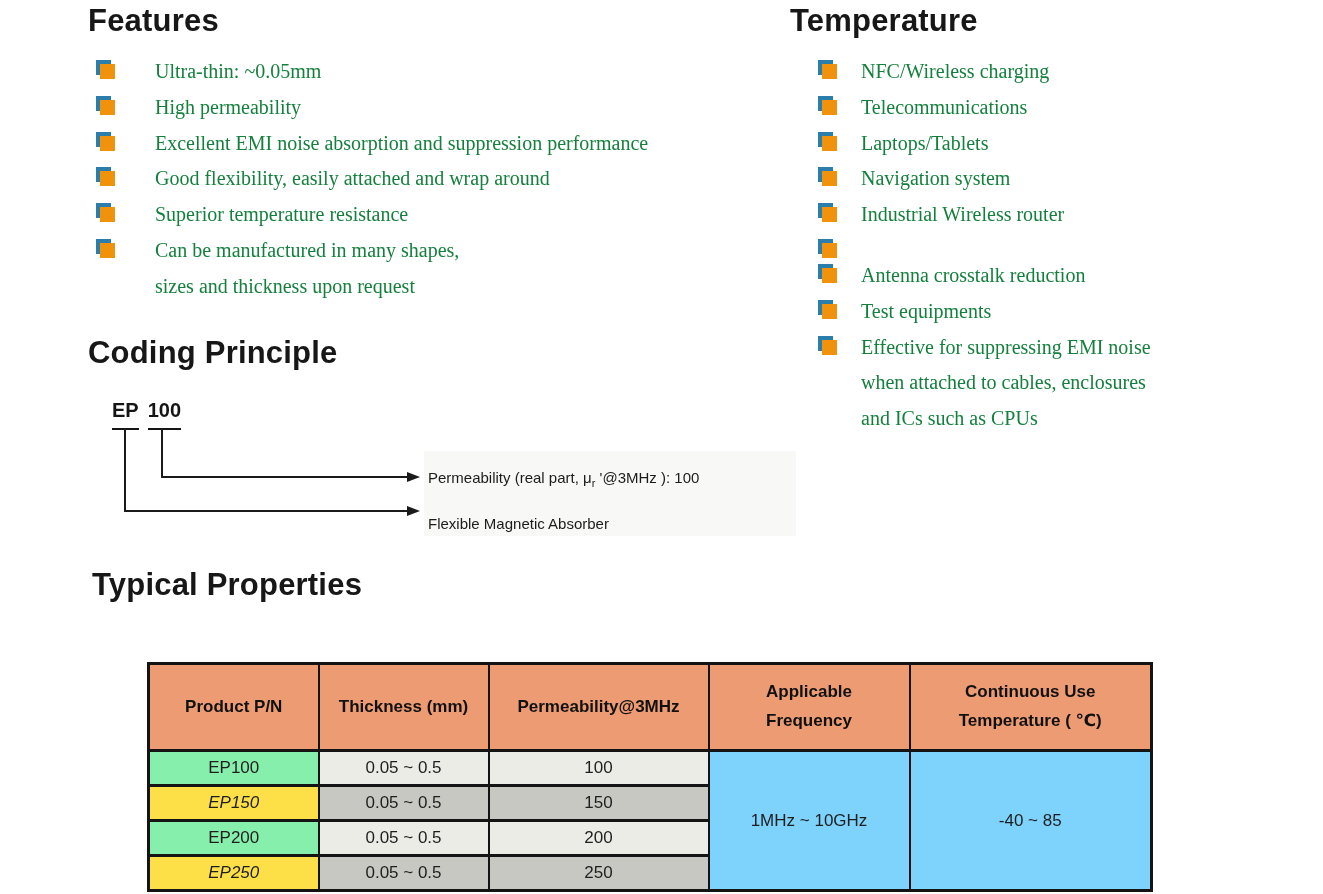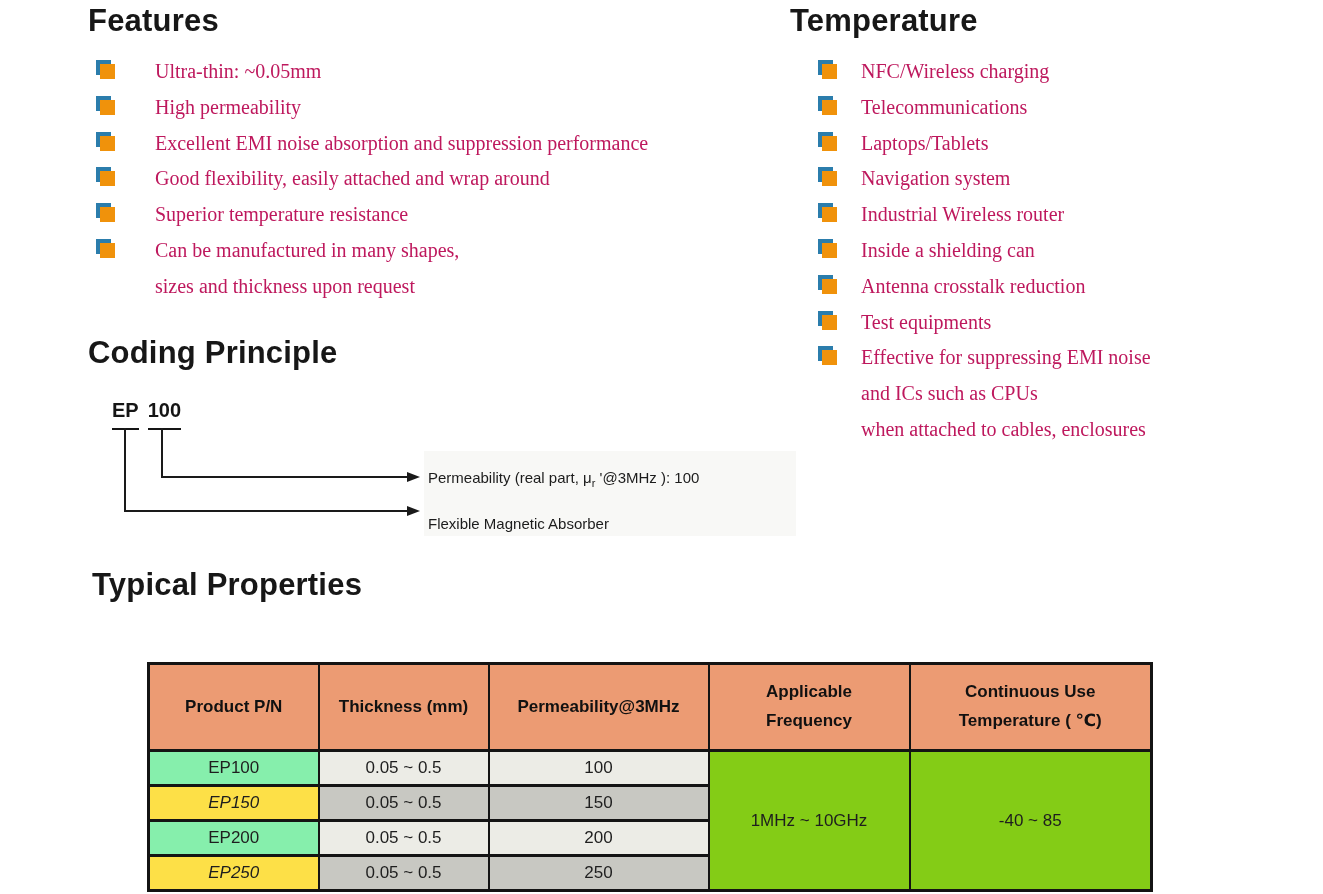--- a/index.html
+++ b/index.html
@@ -13,21 +13,21 @@
   }
   
   .blist{position:absolute;}
   .blist .item{display:flex;align-items:flex-start;}
   .bullet{
     flex:0 0 15px;width:15px;height:15px;margin-top:10px;
     background:#F0920B;box-shadow:-4px -4px 0 0 #2B7DAC;
   }
   .lines{
     font-family:"Liberation Serif","DejaVu Serif",serif;
-    font-size:20px;line-height:35.8px;color:#be185d;white-space:nowrap;
+    font-size:20px;line-height:35.8px;color:#15803d;white-space:nowrap;
   }
   .features-list .bullet{margin-right:40px;}
   .apps-list .bullet{margin-right:24px;}
   
   .code-word{
     position:absolute;left:112px;top:399px;font-weight:700;font-size:20px;color:#151515;
     white-space:nowrap;
   }
   .code-word span{border-bottom:2px solid #151515;padding-bottom:6px;display:inline-block;}
   .code-word .gap{width:9px;display:inline-block;border:none;}
@@ -44,21 +44,21 @@
     border:2px solid #141414;text-align:center;vertical-align:middle;
     font-size:17px;padding:0;
   }
   .props{border:3px solid #141414;}
   .props thead th{height:84px;font-weight:700;background:#EC9B73;line-height:1.7;color:#111;}
   .props tbody td{height:32px;border-top-width:3px;}
   .c-peach{background:#86efac;}
   .c-salmon{background:#fde047;font-style:italic;}
   .c-gley{background:#ECECE6;}
   .c-grey{background:#C8C8C2;}
-  .c-white{background:#84cc16;margin-top:40px;}
+  .c-white{background:#7dd3fc;margin-top:40px;}
 </style>
 </head>
 <body>
 
 <div class="page">
 
   <div class="heading" style="left:88px;top:3px;">Features</div>
   <div class="blist features-list" style="left:100px;top:54px;">
     <div class="item">
       <span class="bullet"></span>
@@ -126,42 +126,39 @@
         </div>
     </div>
     <div class="item">
       <span class="bullet"></span>
       <div class="lines">
           <div>Industrial Wireless router</div>
         </div>
     </div>
     <div class="item">
       <span class="bullet"></span>
-      <div class="lines">
-          <div>Inside a shielding can</div>
-        </div>
     </div>
     <div class="item">
       <span class="bullet"></span>
       <div class="lines">
           <div>Antenna crosstalk reduction</div>
         </div>
     </div>
     <div class="item">
       <span class="bullet"></span>
       <div class="lines">
           <div>Test equipments</div>
         </div>
     </div>
     <div class="item">
       <span class="bullet"></span>
       <div class="lines">
         <div>Effective for suppressing EMI noise</div>
+        <div>when attached to cables, enclosures</div>
         <div>and ICs such as CPUs</div>
-        <div>when attached to cables, enclosures</div>
       </div>
     </div>
   </div>
 
   <div class="heading" style="left:88px;top:335px;">Coding Principle</div>
 
   <div class="code-word">
     <span>EP</span><span class="gap"></span><span>100</span>
   </div>
 

